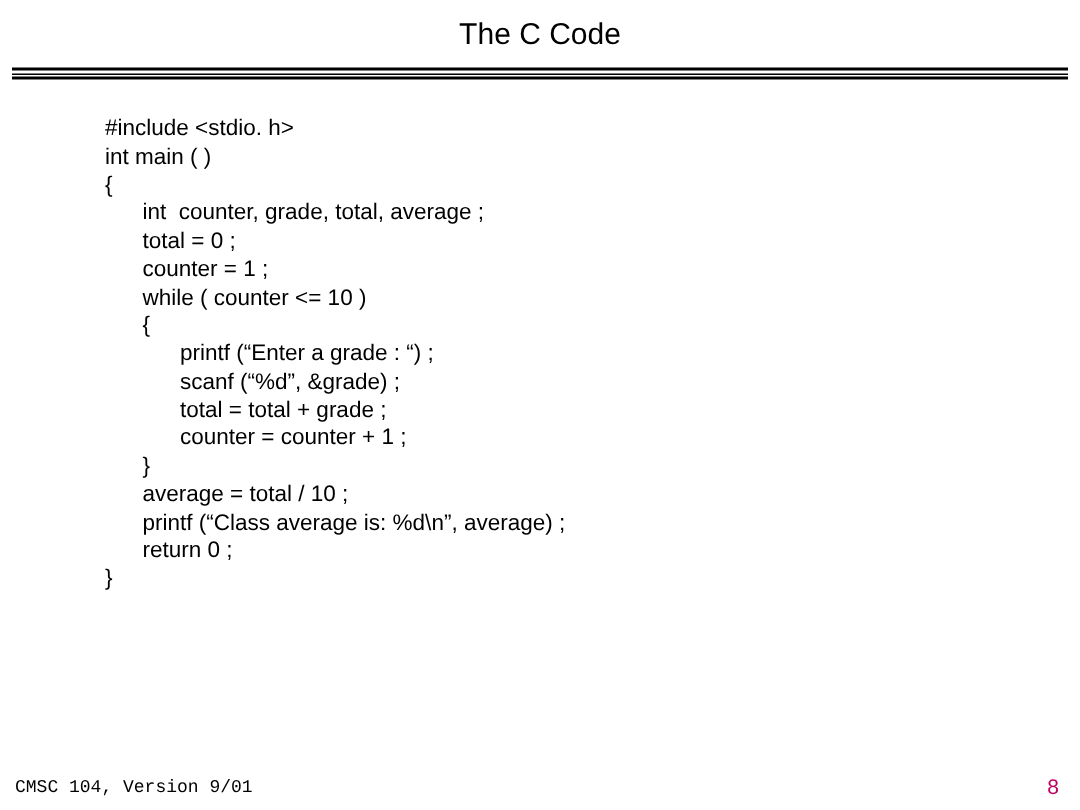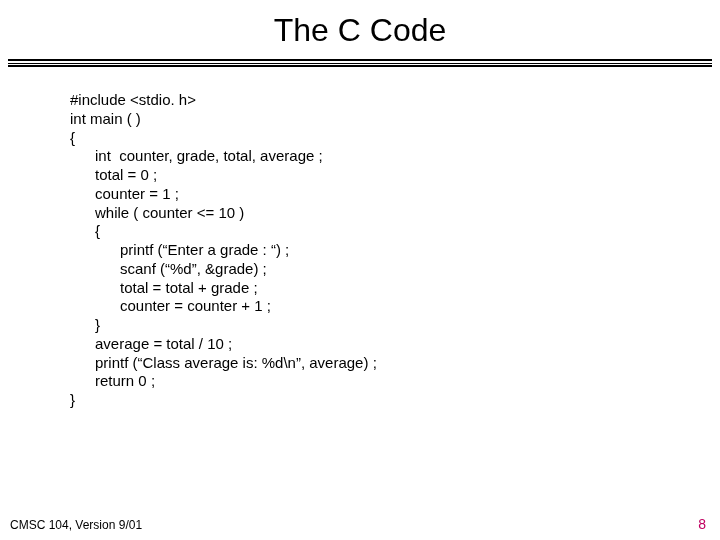--- a/index.html
+++ b/index.html
@@ -6,21 +6,21 @@
   body {
     width: 720px;
     height: 540px;
     background: #ffffff;
     font-family: Arial, Helvetica, sans-serif;
     position: relative;
     overflow: hidden;
   }
   .title {
     text-align: center;
-    font-size: 32px;
+    font-size: 20px;
     font-weight: normal;
     padding-top: 12px;
     padding-bottom: 10px;
     color: #000;
   }
   .rule-wrap {
     padding: 0 8px 2px 8px;
   }
   .rule-outer {
     border-top: 2px solid #000;
@@ -38,20 +38,21 @@
     color: #000;
     white-space: pre;
     font-family: Arial, Helvetica, sans-serif;
   }
   .footer {
     position: absolute;
     left: 10px;
     bottom: 8px;
     font-size: 12px;
     color: #000;
+    font-family: Liberation Mono, monospace;
   }
   .pagenum {
     position: absolute;
     right: 14px;
     bottom: 8px;
     font-size: 14px;
     color: #c00060;
   }
 </style>
 </head>

